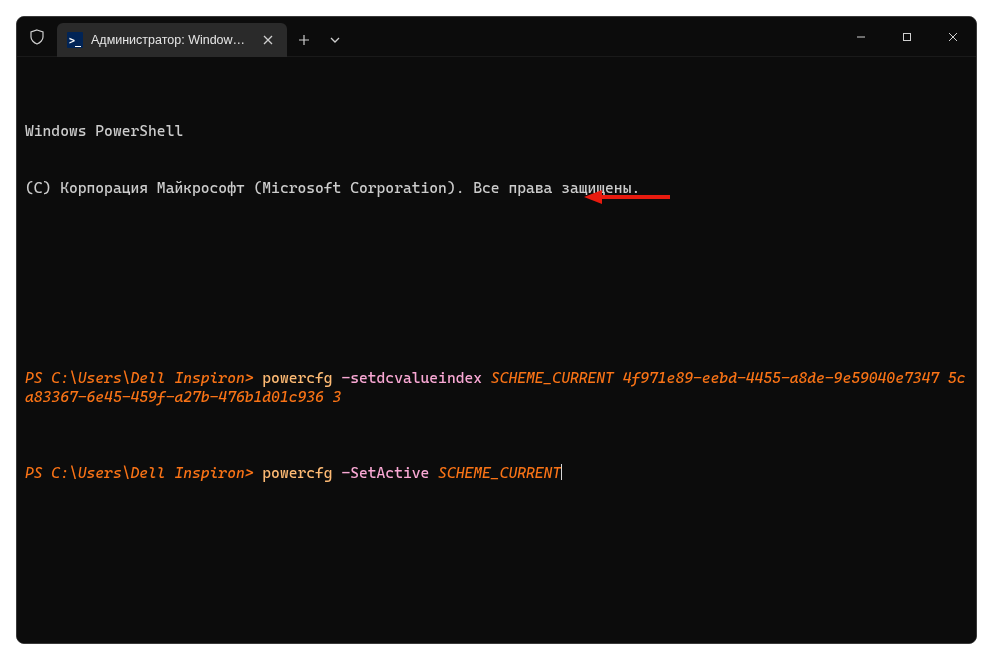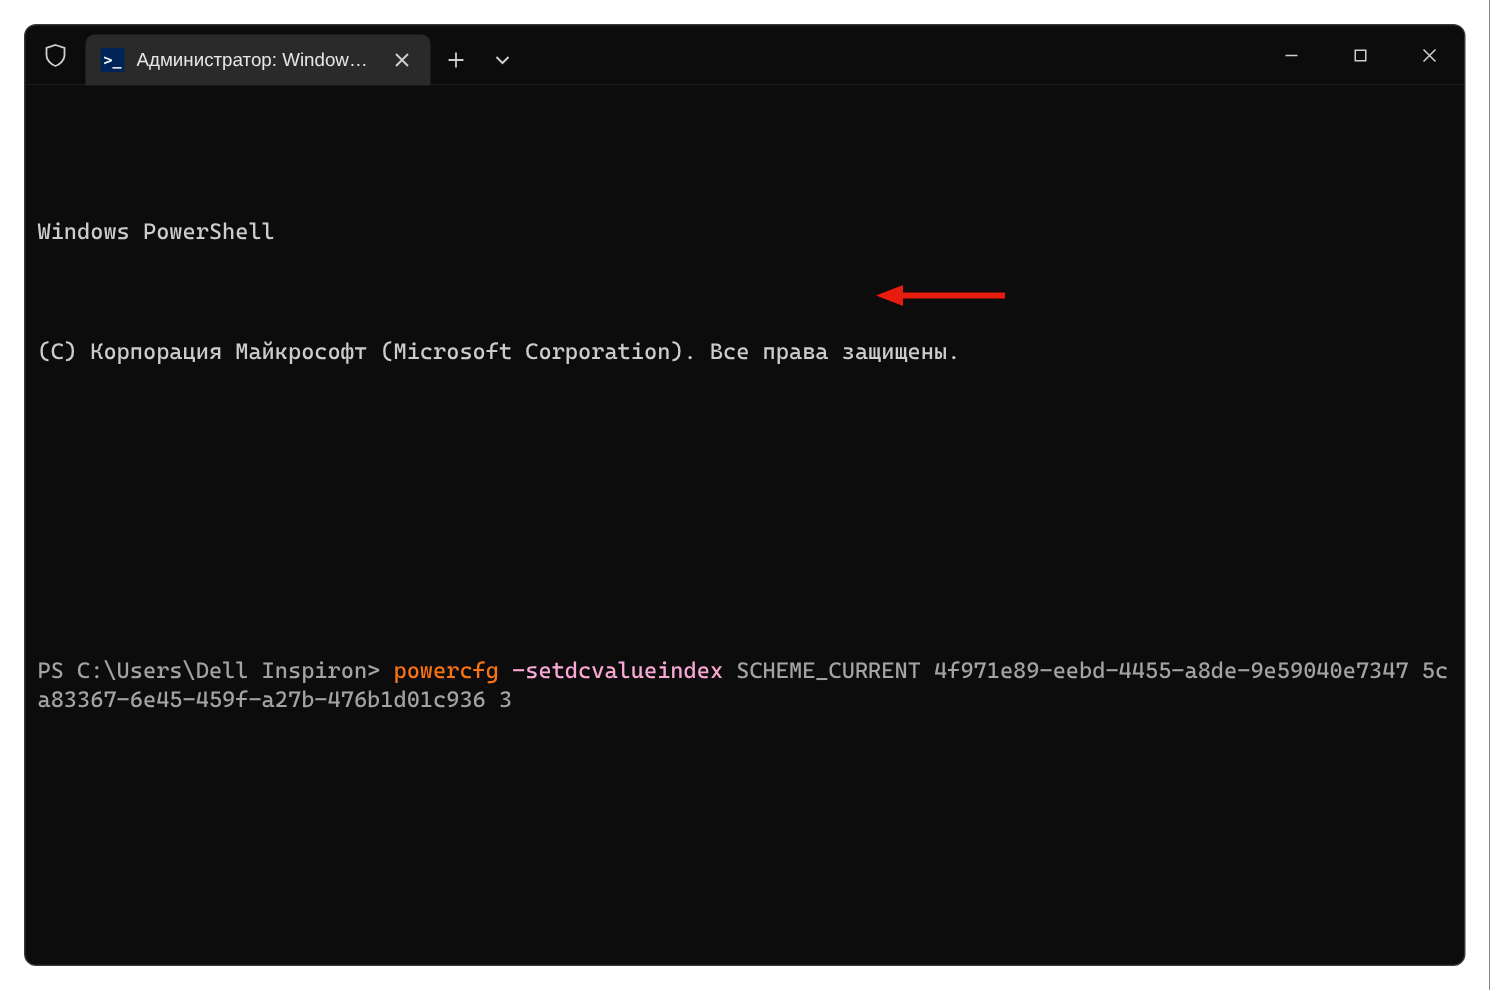--- a/index.html
+++ b/index.html
@@ -120,26 +120,25 @@
     font-family: Consolas, "Cascadia Mono", monospace;
     font-size: 15px;
     line-height: 19px;
     color: #cccccc;
     position: relative;
     white-space: pre-wrap;
     word-break: break-all;
   }
   .line {
     display: block;
-    margin-top: 23px;
   }
   .blank { height: 19px; }
   .dim { color: #f9a8d4; }
-  .cmd { color: #f97316; }
-  .white { color: #a3a3a3; }
+  .cmd { color: #fdba74; }
+  .white { color: #f97316; font-style: italic; }
   .cursor {
     display: inline-block;
     width: 1px;
     height: 16px;
     background: #d6d6d6;
     vertical-align: -2px;
     margin-left: 0px;
   }
   .arrow {
     position: absolute;
@@ -205,20 +204,21 @@
 
   <div class="terminal">
 
     <span class="line">Windows PowerShell</span>
     <span class="line">(C) Корпорация Майкрософт (Microsoft Corporation). Все права защищены.</span>
     <div class="blank"></div>
     <div class="blank"></div>
 
     <span class="line"><span class="white">PS C:\Users\Dell Inspiron&gt; </span><span class="cmd">powercfg</span><span class="dim"> -setdcvalueindex</span><span class="white"> SCHEME_CURRENT 4f971e89-eebd-4455-a8de-9e59040e7347 5ca83367-6e45-459f-a27b-476b1d01c936 3</span></span>
 
+    <span class="line"><span class="white">PS C:\Users\Dell Inspiron&gt; </span><span class="cmd">powercfg</span><span class="dim"> -SetActive</span><span class="white"> SCHEME_CURRENT</span><span class="cursor"></span></span>
 
     <div class="arrow" style="left:565px; top:130px;">
       <svg width="90" height="20" viewBox="0 0 90 20">
         <line x1="88" y1="10" x2="16" y2="10" stroke="#e81b0f" stroke-width="4"></line>
         <polygon points="2,10 20,3 20,17" fill="#e81b0f"></polygon>
       </svg>
     </div>
 
   </div>
 </div>

